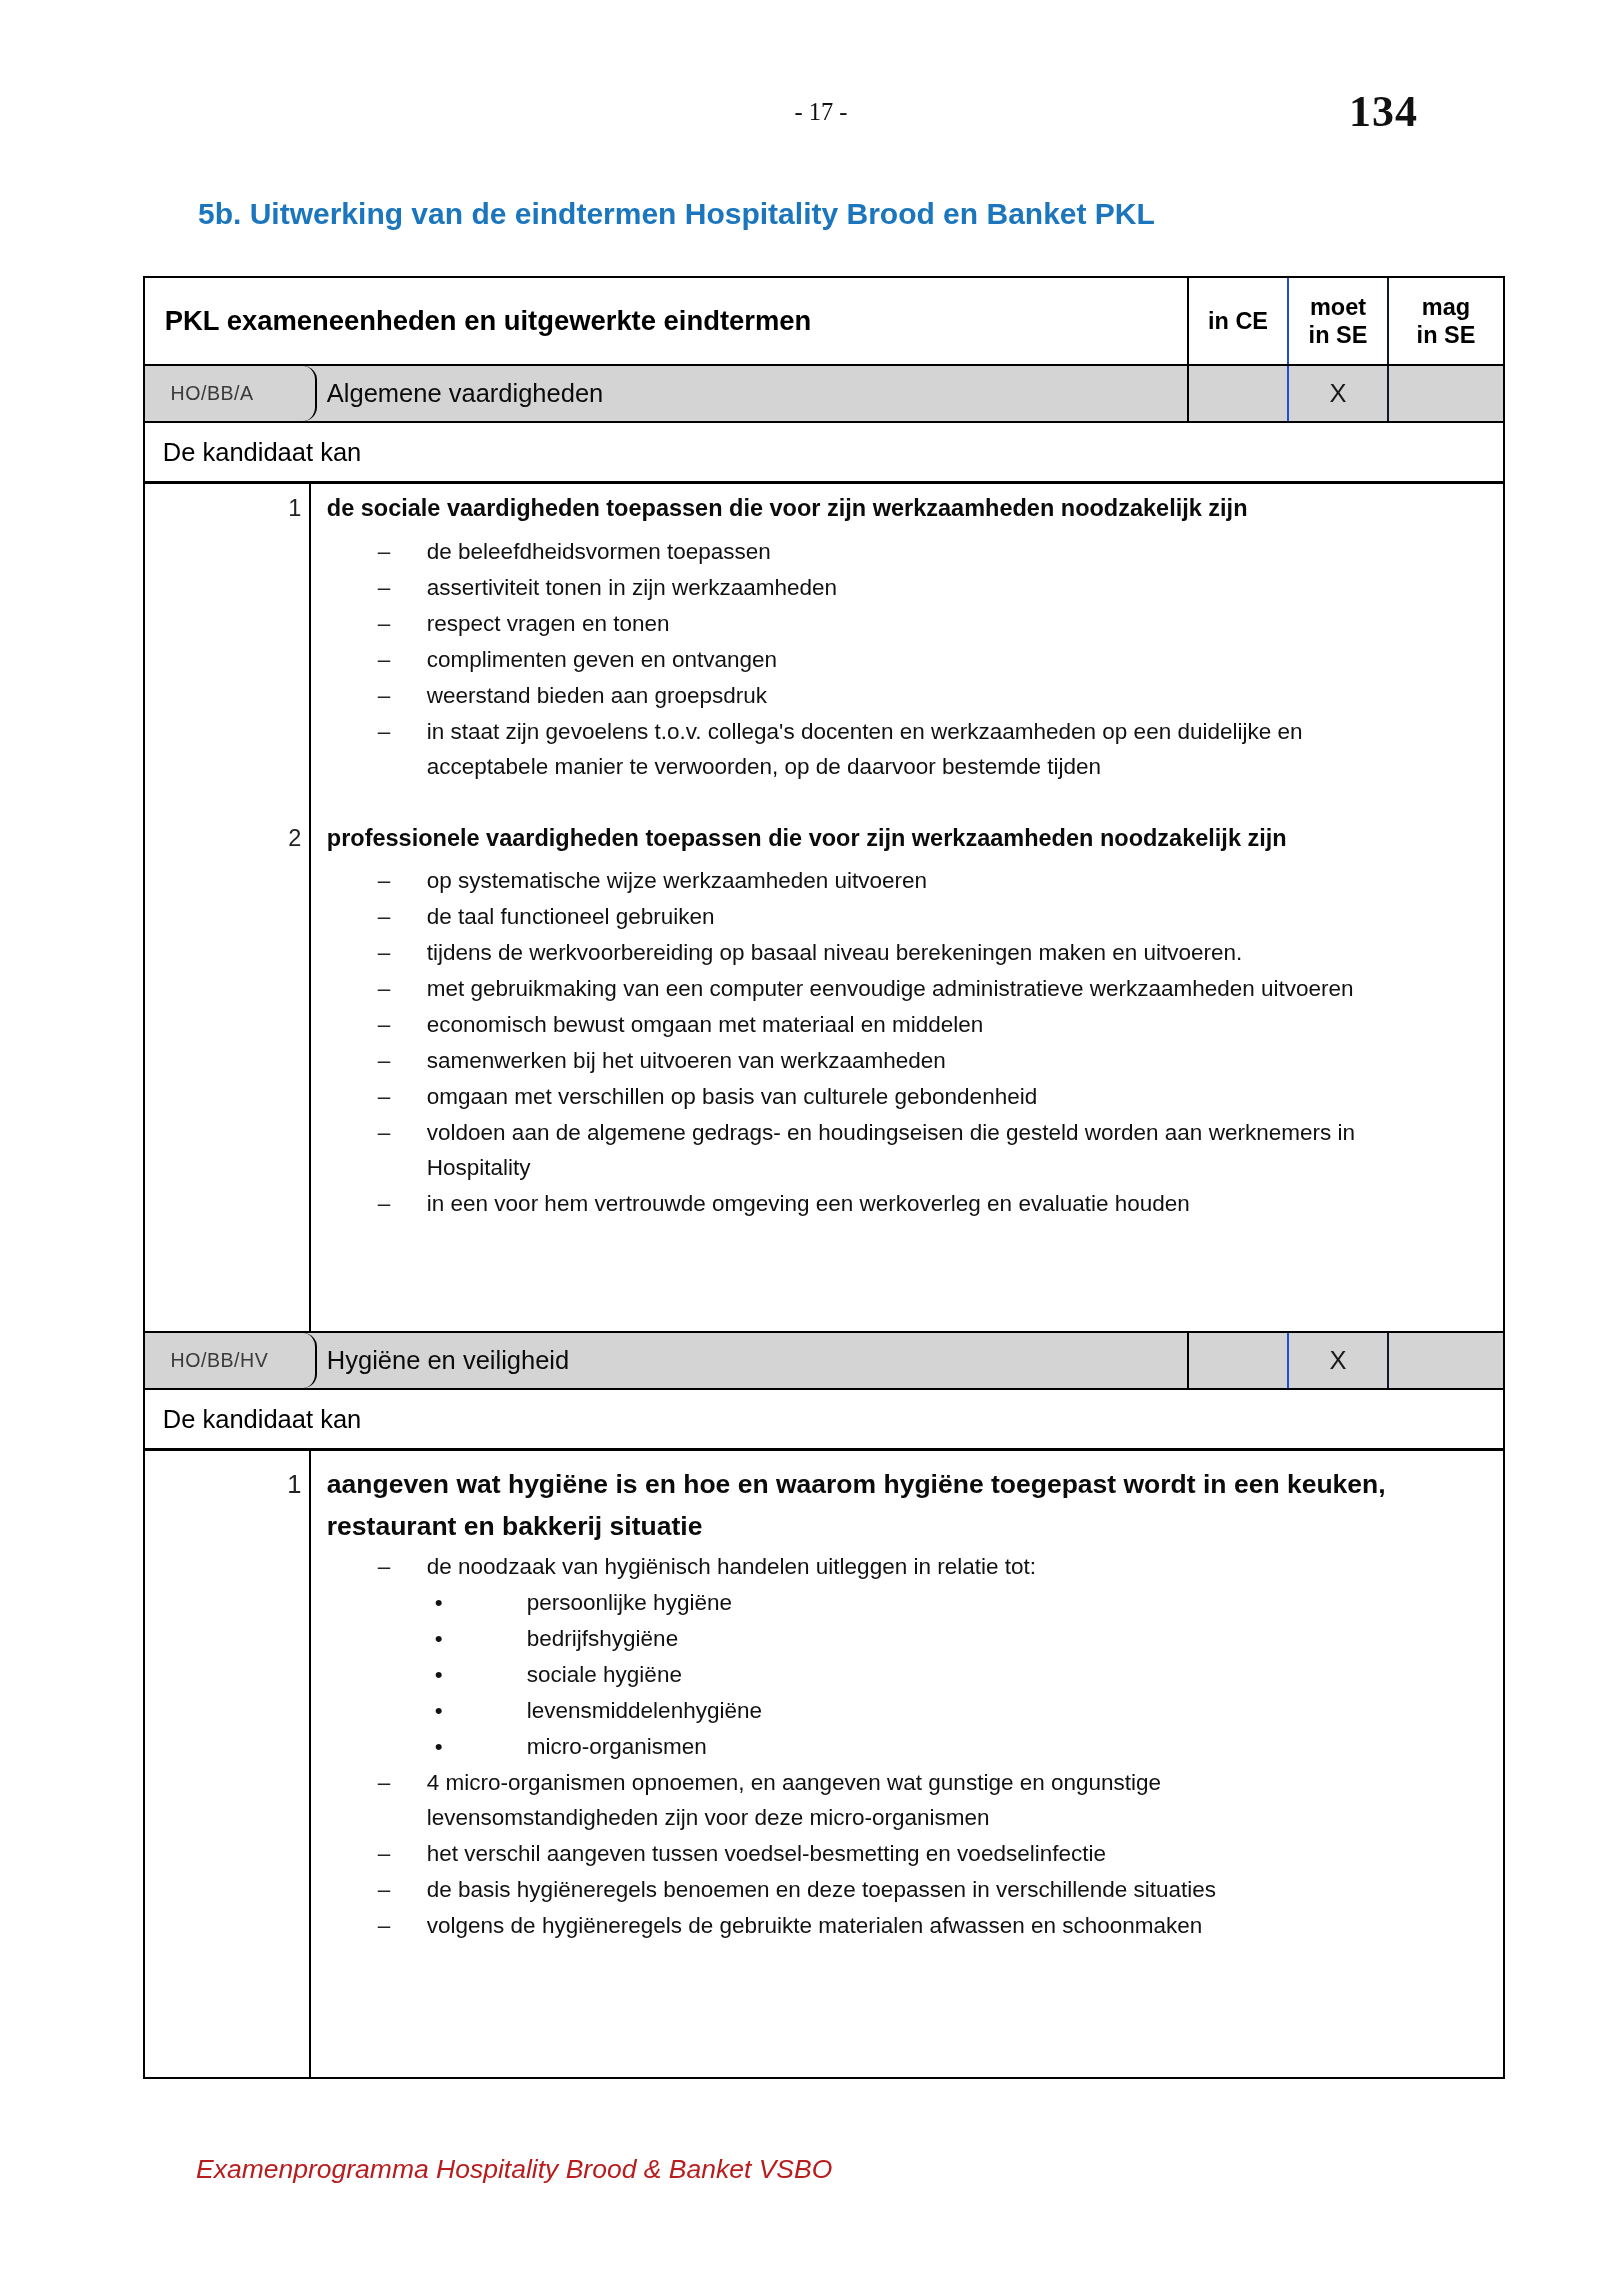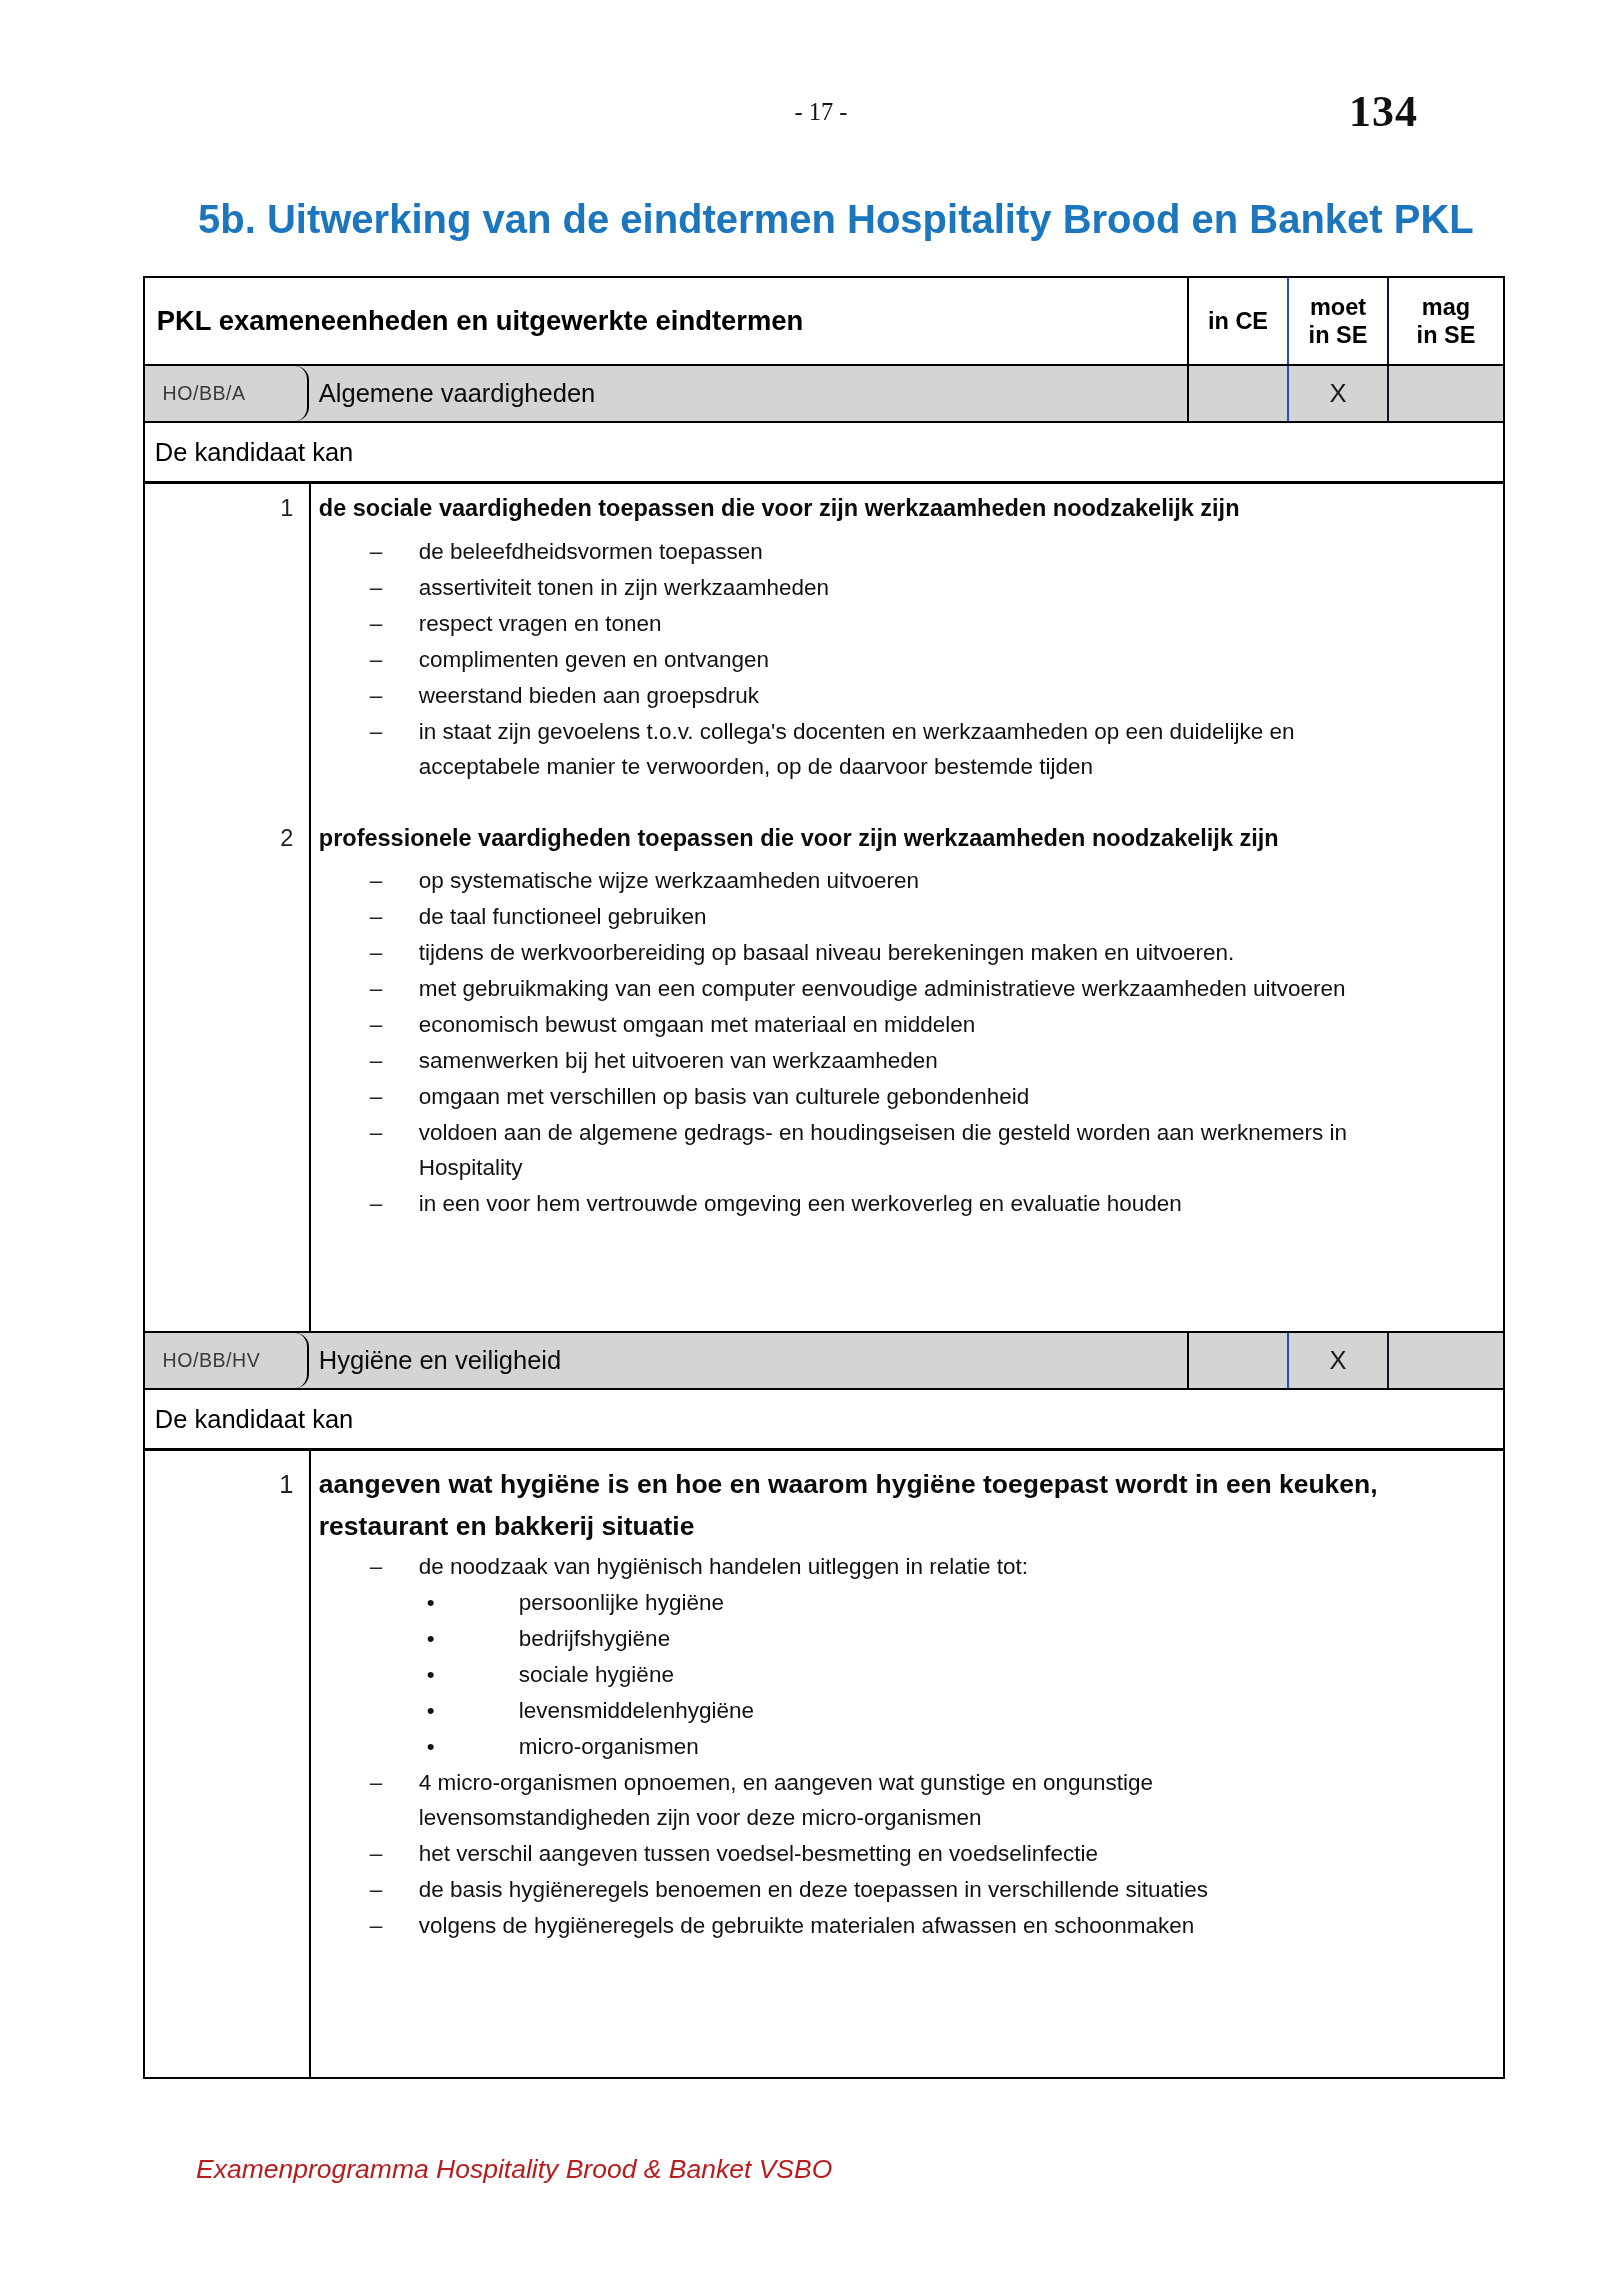--- a/index.html
+++ b/index.html
@@ -24,36 +24,36 @@
     font-size:24.5px;color:#111;
   }
   .doc-number{
     position:absolute;left:1349px;top:86px;
     font-family:"Liberation Serif", serif;
     font-weight:bold;font-size:44px;color:#111;
     letter-spacing:1px;
   }
   .doc-title{
     position:absolute;left:198px;top:197px;
-    font-size:40px;font-weight:bold;color:var(--accent);
+    font-size:30px;font-weight:bold;color:var(--accent);
   }
   .page-footer{
     position:absolute;left:196px;top:2154px;
     font-size:26.5px;font-style:italic;color:#b91c1c;
   }
   
   .etable{
     position:absolute;left:143px;top:276px;
     width:1362px;height:1803px;
     border:2.9px solid #000;
     box-sizing:border-box;
     display:flex;flex-direction:column;
     background:#fff;
   }
-  .row{display:flex;box-sizing:border-box;flex:none;}
+  .row{display:flex;box-sizing:border-box;flex:none;padding-left:8px;}
   .cell{box-sizing:border-box;}
   .col-code{width:164px;flex:none;border-right:2px solid #000;}
   .col-main{flex:1;}
   .col-ce{width:100px;flex:none;border-left:2px solid #000;}
   .col-moet{width:100px;flex:none;border-left:2px solid #1d4ed8;}
   .col-mag{width:116px;flex:none;border-left:2px solid #0f172a;}
   .row-header{height:88px;border-bottom:2px solid #000;}
   .hdr-main{
     display:flex;align-items:center;padding-left:11.8px;
     font-size:27.4px;font-weight:bold;flex:1;

